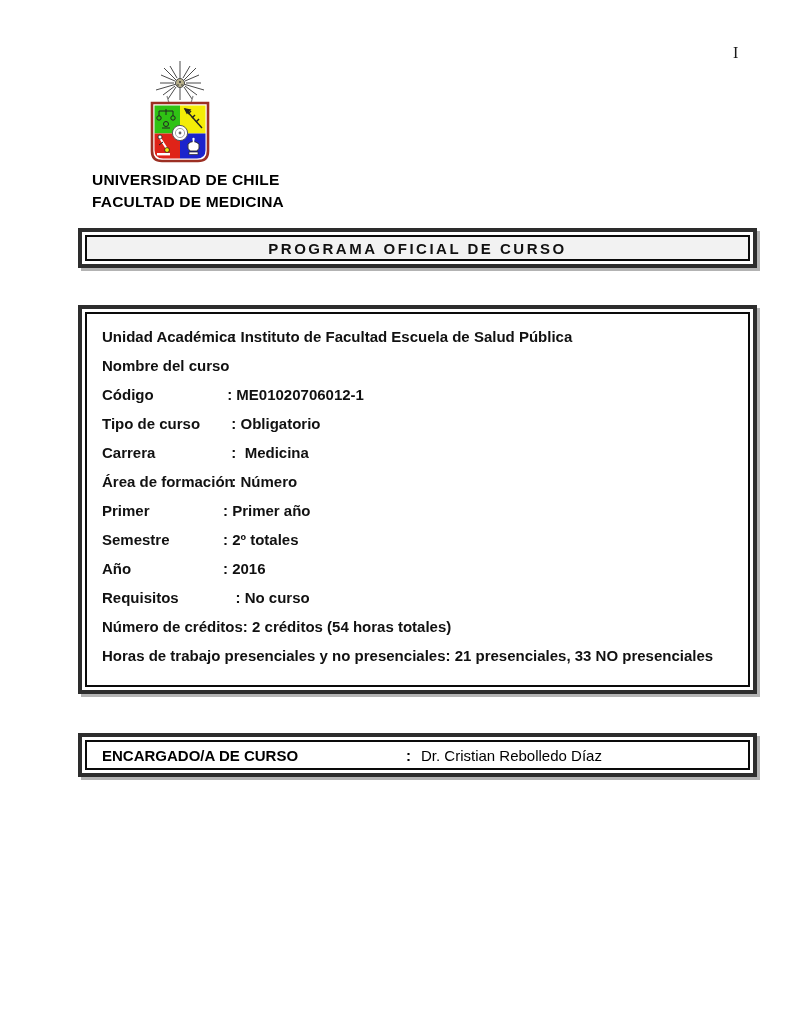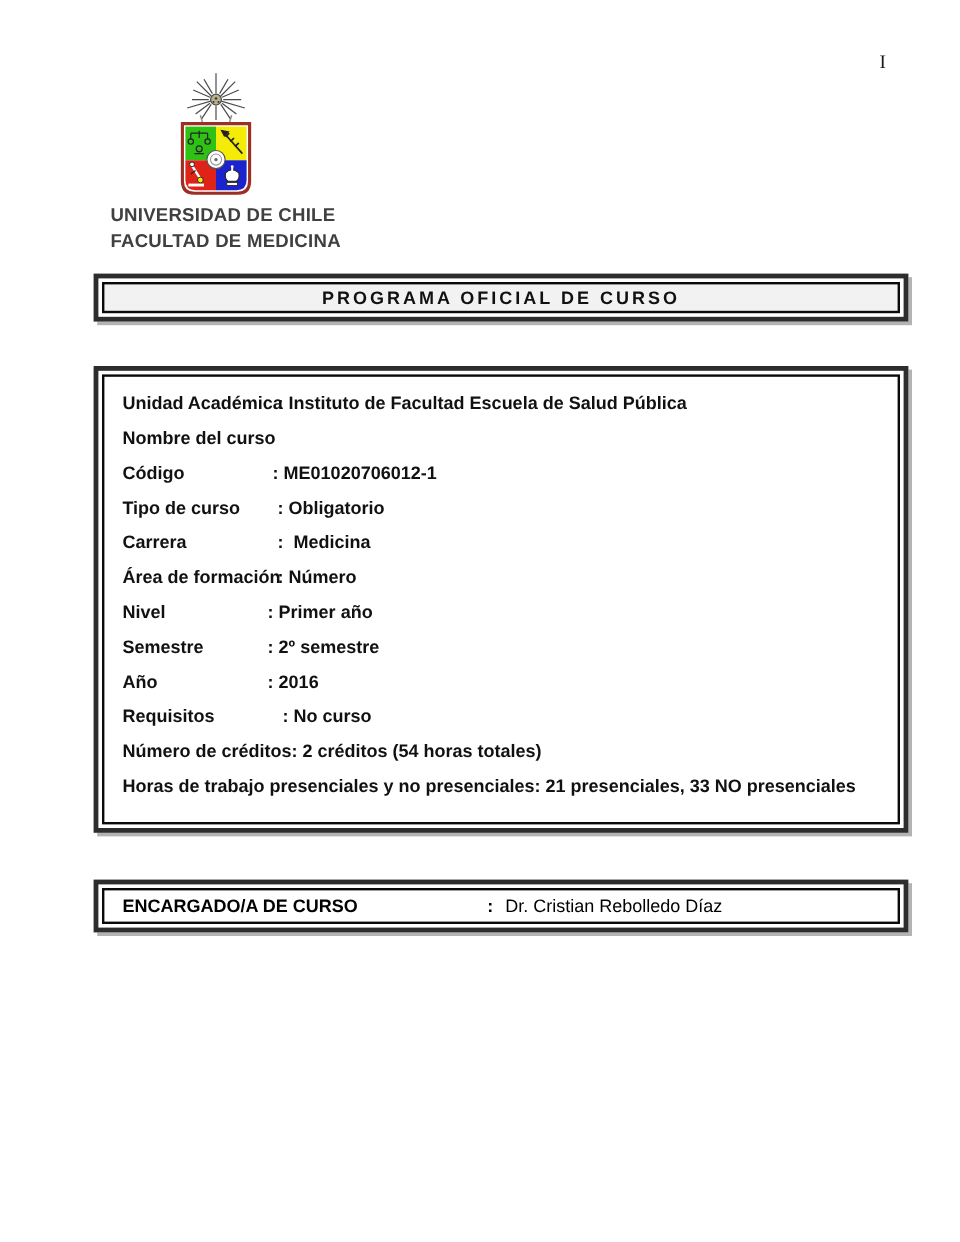--- a/index.html
+++ b/index.html
@@ -24,21 +24,21 @@
     position: absolute;
     left: 146px;
     top: 58px;
     width: 70px;
     height: 110px;
   }
   .org-block {
     position: absolute;
     left: 92px;
     top: 169px;
-    color: #404040;
+    color: #000000;
     font-weight: 700;
     font-size: 15.5px;
     line-height: 22px;
     letter-spacing: 0.2px;
     white-space: nowrap;
   }
   .doc-box {
     position: absolute;
     left: 78px;
     width: 679px;
@@ -188,22 +188,22 @@
   </div>
 
   <div class="doc-box course-box">
     <div class="doc-box-inner">
       <div class="row"><span class="lbl">Unidad Académica</span><span class="val">  : Instituto de Facultad Escuela de Salud Pública</span></div>
       <div class="row"><span class="lbl">Nombre del curso</span></div>
       <div class="row"><span class="lbl">Código</span><span class="val"> : ME01020706012-1</span></div>
       <div class="row"><span class="lbl">Tipo de curso</span><span class="val">  : Obligatorio</span></div>
       <div class="row"><span class="lbl">Carrera</span><span class="val">  :  Medicina</span></div>
       <div class="row"><span class="lbl">Área de formación</span><span class="val">  : Número</span></div>
-      <div class="row"><span class="lbl">Nivel</span><span class="val">: Primer año</span></div>
-      <div class="row"><span class="lbl">Semestre</span><span class="val">: 2º semestre</span></div>
+      <div class="row"><span class="lbl">Primer</span><span class="val">: Primer año</span></div>
+      <div class="row"><span class="lbl">Semestre</span><span class="val">: 2º totales</span></div>
       <div class="row"><span class="lbl">Año</span><span class="val">: 2016</span></div>
       <div class="row"><span class="lbl">Requisitos</span><span class="val">   : No curso</span></div>
       <div class="row inline"><span>Número de créditos: 2 créditos (54 horas totales)</span></div>
       <div class="row inline"><span>Horas de trabajo presenciales y no presenciales: 21 presenciales, 33 NO presenciales</span></div>
     </div>
   </div>
 
   <div class="doc-box manager-box">
     <div class="doc-box-inner">
       <span class="m-lbl">ENCARGADO/A DE CURSO</span>

